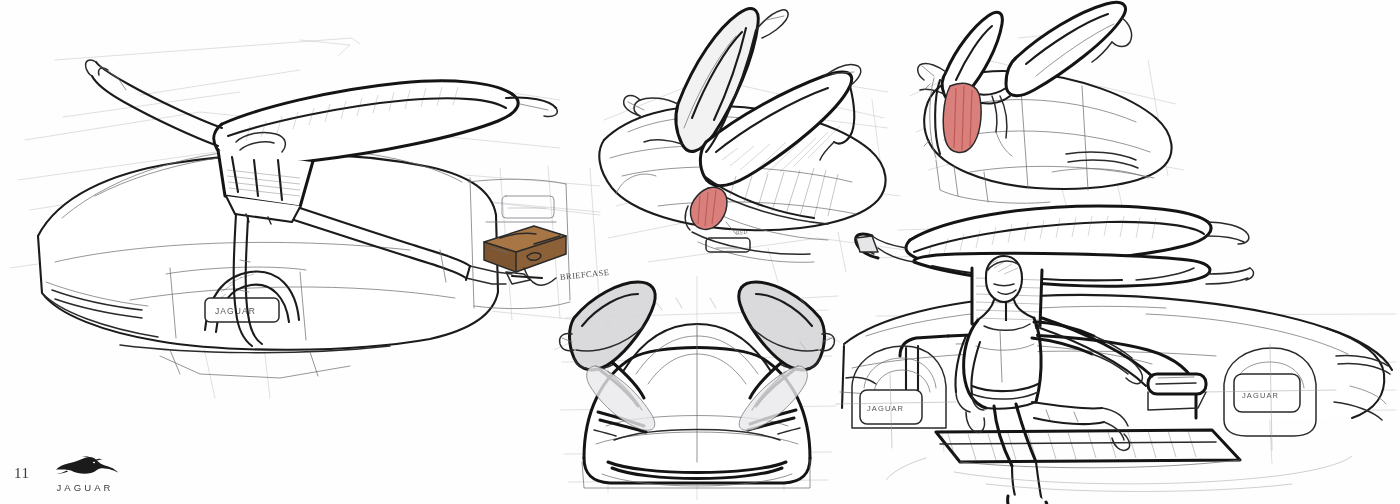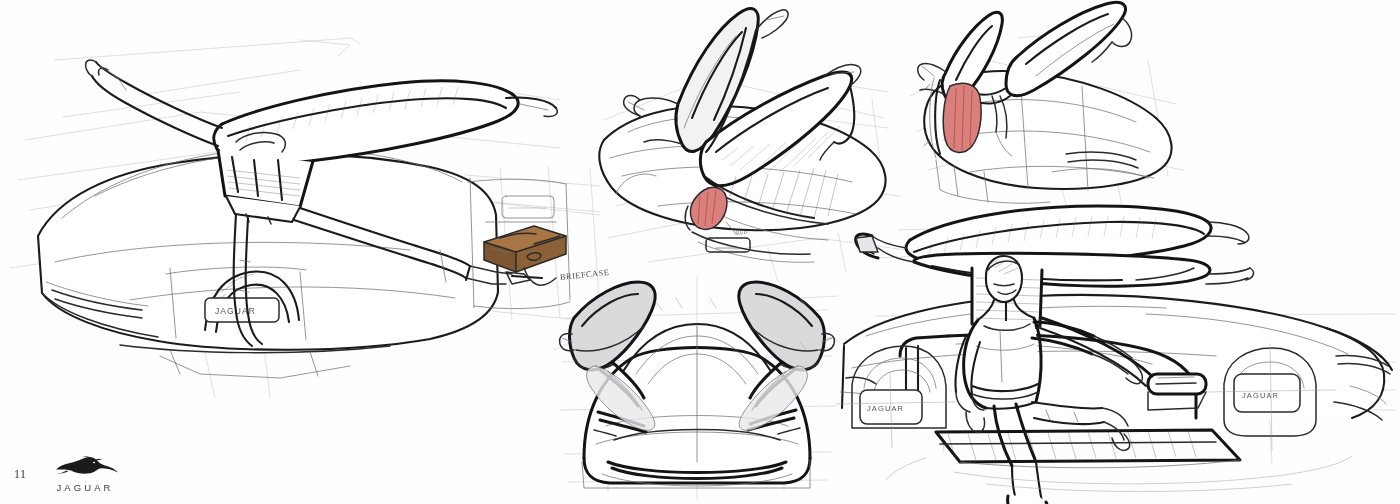--- a/index.html
+++ b/index.html
@@ -27,21 +27,21 @@
   .shade-a{fill:#f2f2f3;}
   .shade-b{fill:#e6e6e8;}
   .shade-c{fill:#d6d6d9;}
   .glass  {fill:#e9e9ec;opacity:.8;}
 
   
   .footer{position:absolute;left:0;bottom:0;width:100%;height:64px;}
   .pageno{
     position:absolute;left:14px;bottom:22px;
     font-family:"Liberation Serif",serif;
-    font-size:12px;color:#3a3a3a;letter-spacing:.5px;
+    font-size:15px;color:#3a3a3a;letter-spacing:.5px;
   }
   .brand{position:absolute;left:44px;bottom:10px;width:82px;height:44px;}
   .brand .word{
     position:absolute;left:0;bottom:1px;width:82px;text-align:center;
     font-family:"Liberation Sans",sans-serif;
     font-size:9.5px;letter-spacing:3.1px;color:#3c3c3c;font-weight:400;
   }
   .brand .cat{position:absolute;left:8px;bottom:16px;width:66px;height:24px;}
 
   

